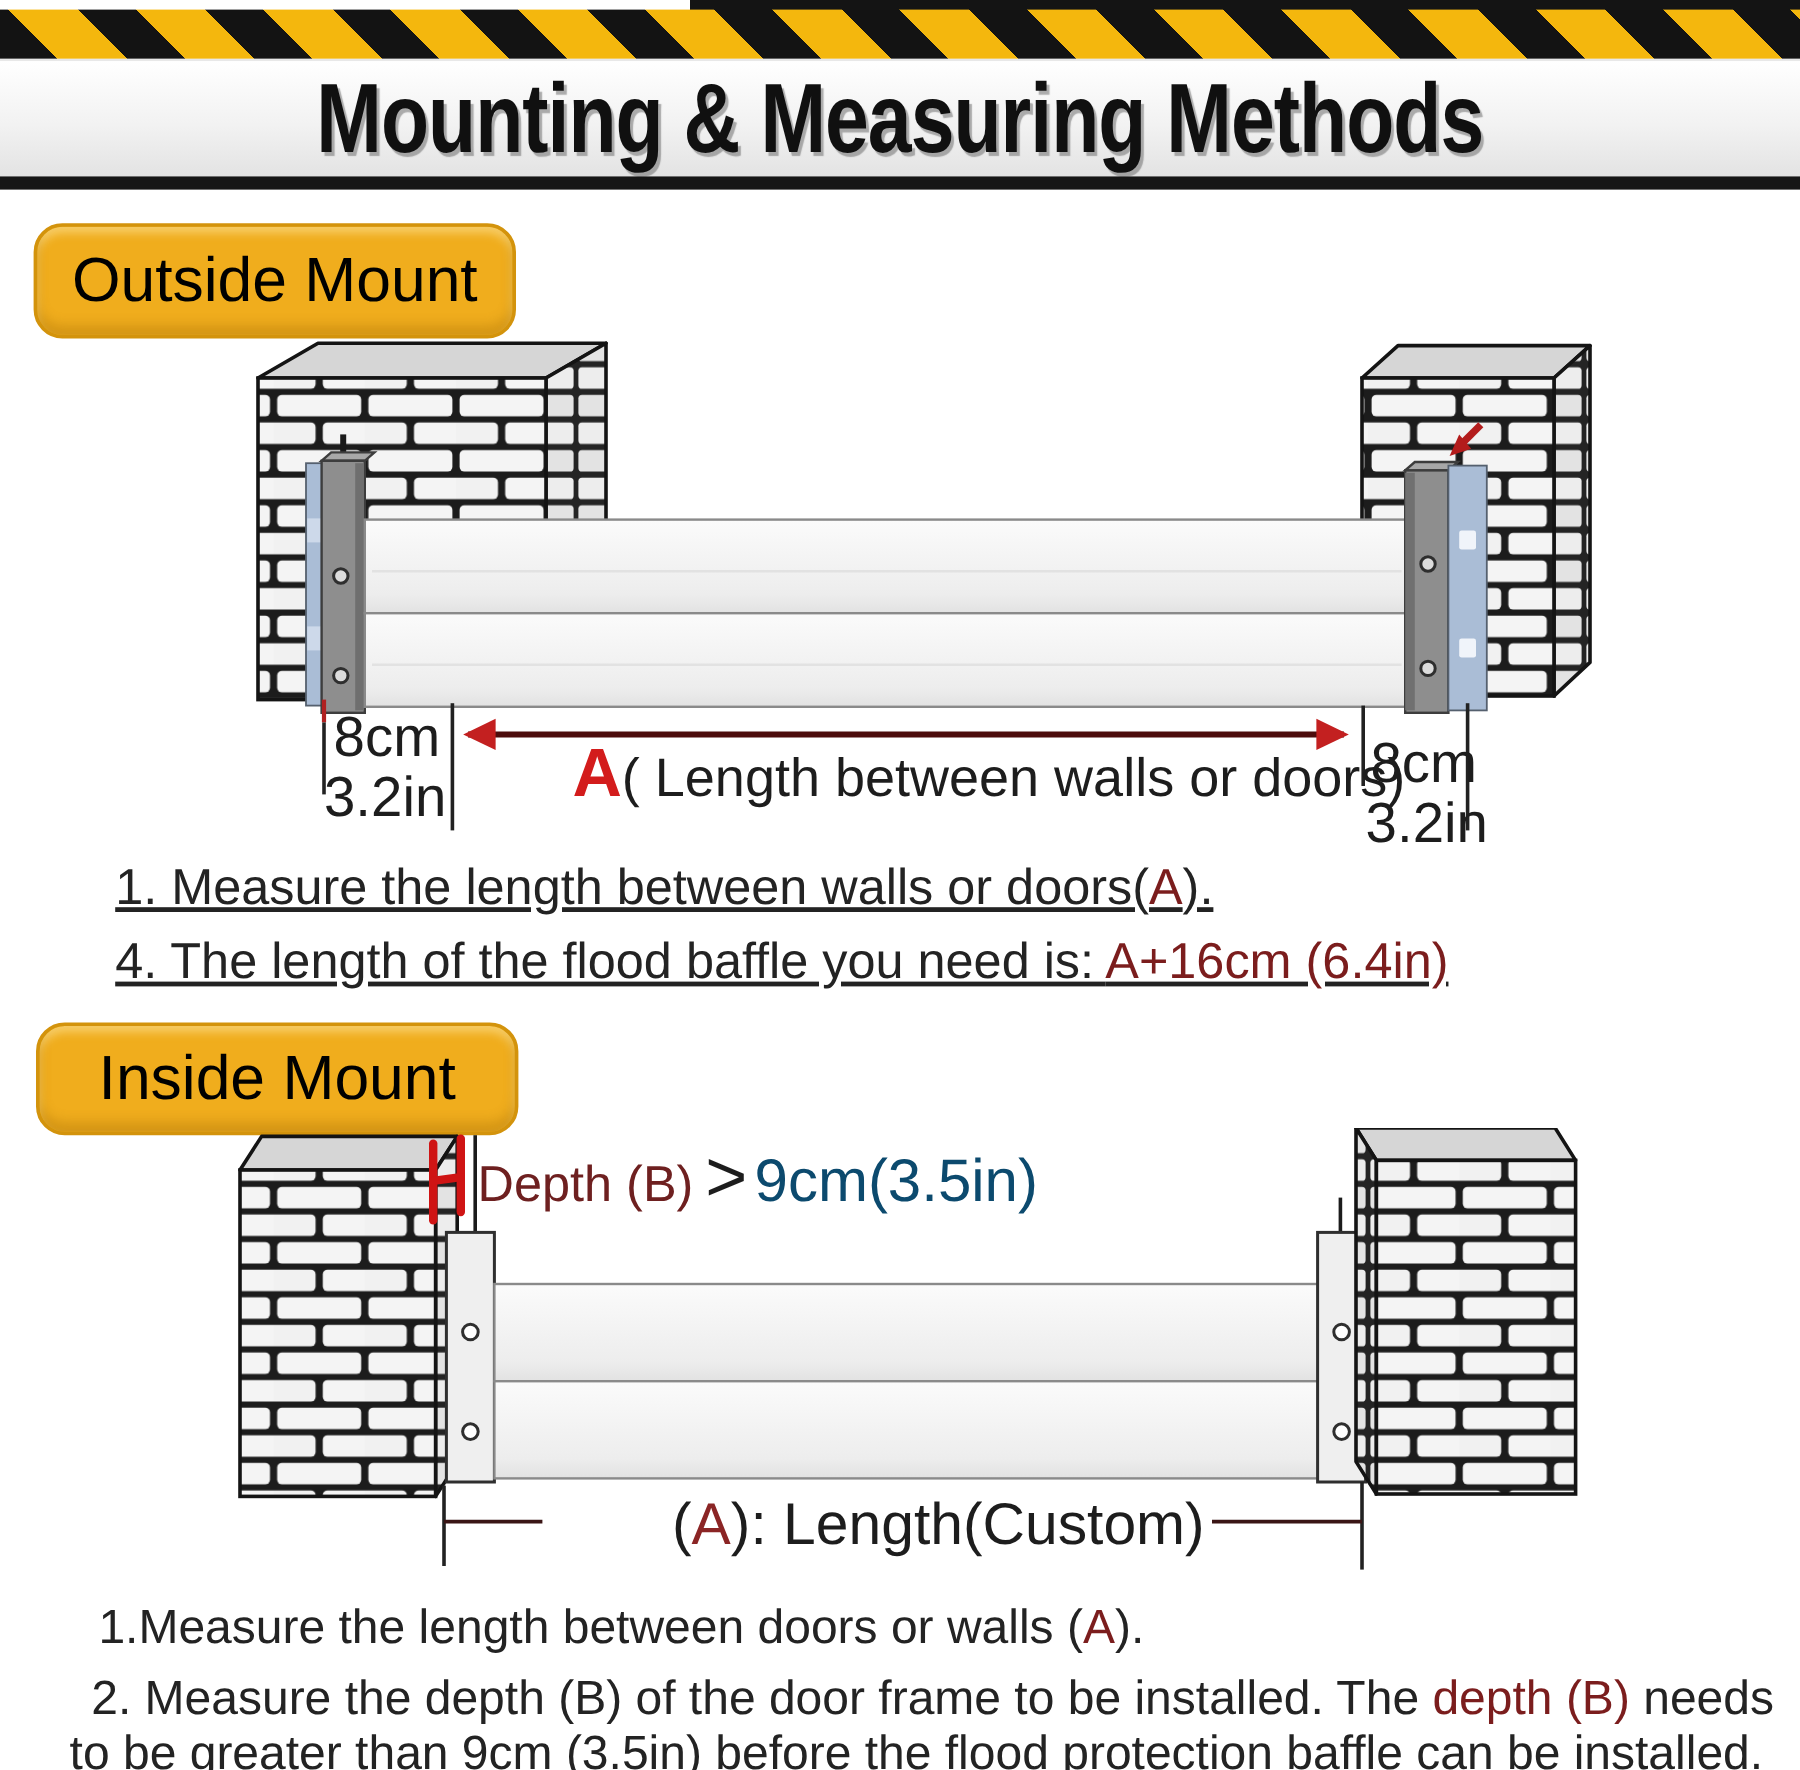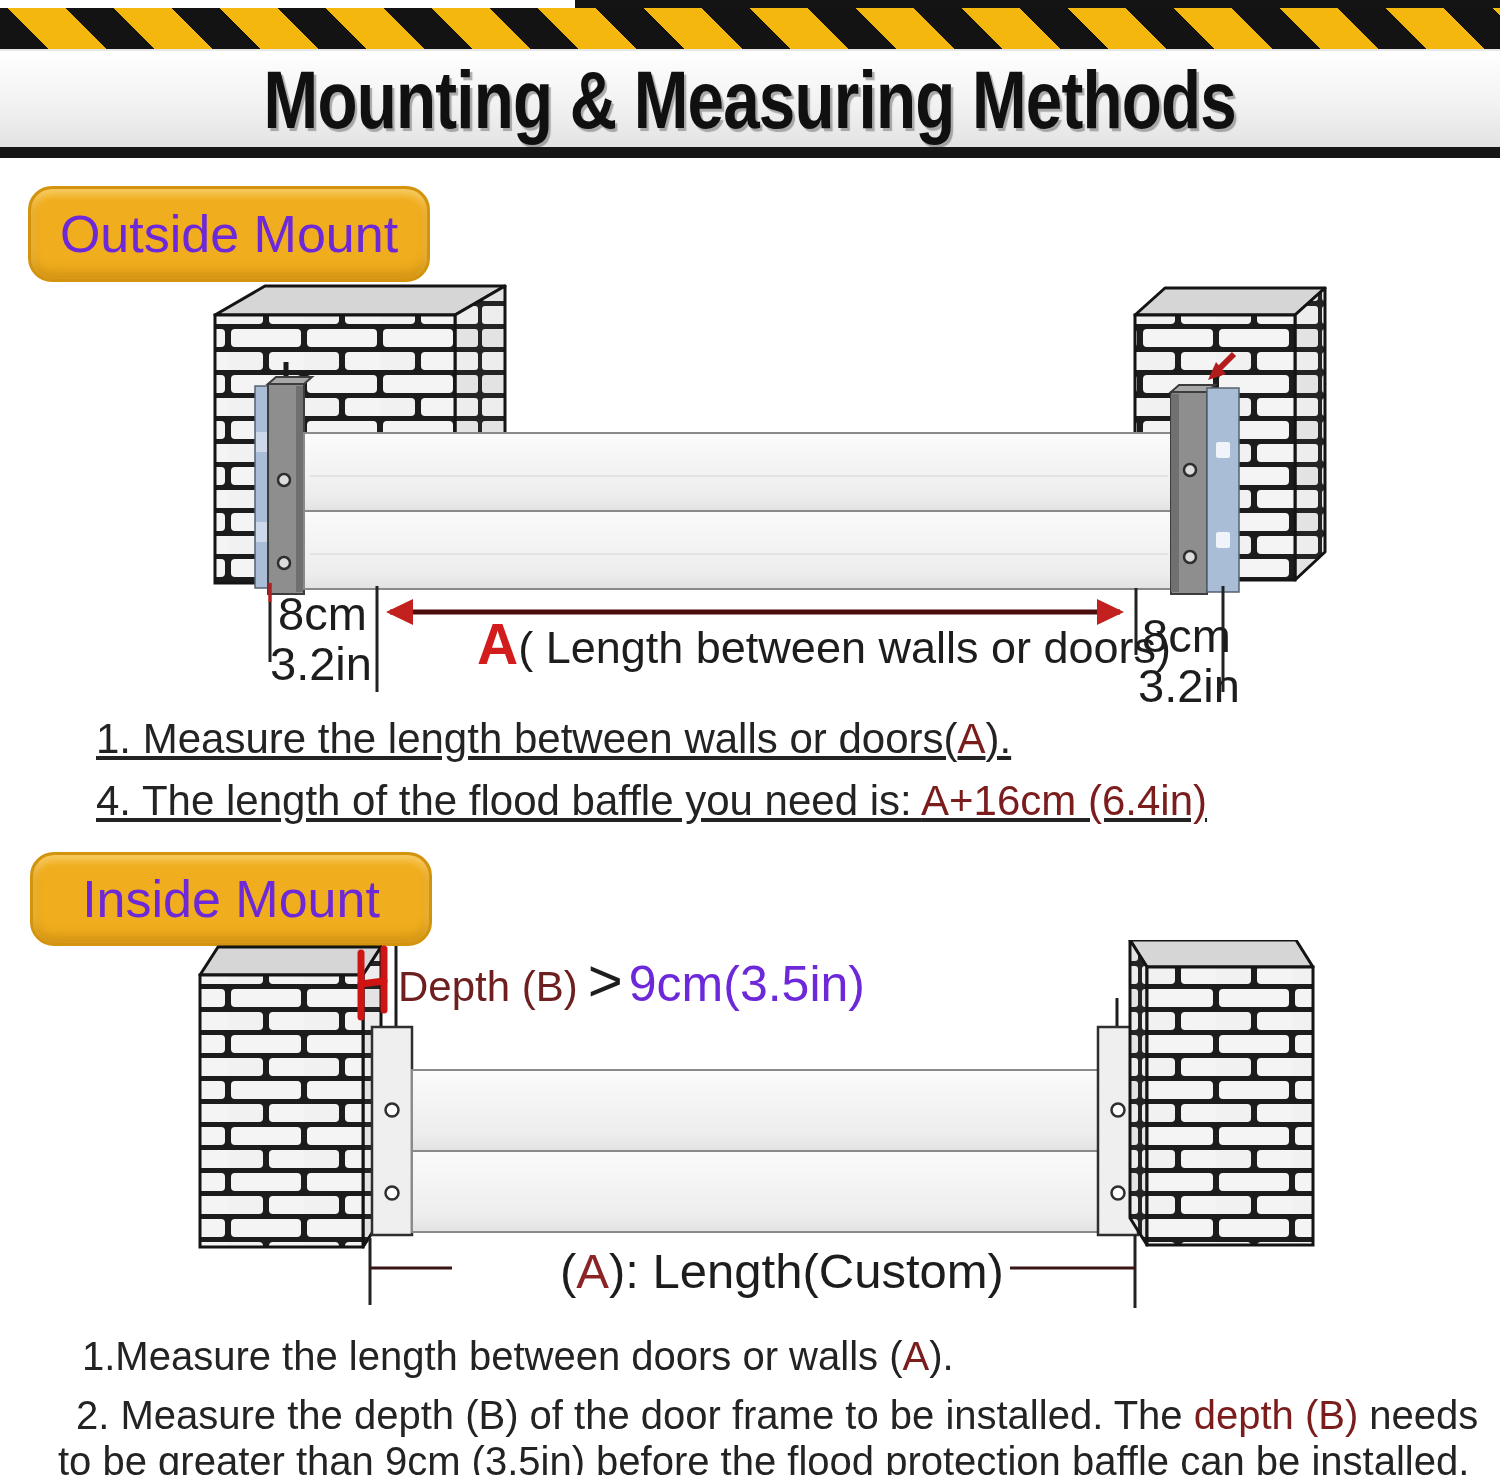--- a/index.html
+++ b/index.html
@@ -26,39 +26,39 @@
     text-shadow:3px 3px 1px rgba(110,110,110,0.55);
   }
   .header-bar { position:absolute; top:147px; left:0; width:100%; height:11px; background:#161616; }
 
   
   .badge {
     position:absolute; width:396px; background:#f0ad1d; border:3px solid #d3930c;
     border-radius:24px; display:flex; align-items:center; justify-content:center;
     box-shadow:inset 0 -8px 10px rgba(150,95,0,0.30), inset 0 5px 8px rgba(255,235,170,0.55);
   }
-  .badge span { font-size:52px; color:#6d28d9; }
+  .badge span { font-size:52px; color:#000000; }
   .badge-outside { left:28px; top:186px; height:90px; }
   .badge-inside  { left:30px; top:852px; height:88px; }
 
   
   svg.diagram { position:absolute; left:0; width:1500px; }
   #d1 { top:280px; height:430px; }
   #d2 { top:940px; height:375px; }
 
   
   .dim-text { position:absolute; font-size:47px; color:#1d1d1d; line-height:1; z-index:5; white-space:nowrap; }
   .a-label { position:absolute; left:477px; top:616px; display:flex; align-items:flex-start; z-index:5; white-space:nowrap; }
   .a-label .big-a { font-size:57px; font-weight:bold; color:#d31c1c; line-height:1; }
   .a-label .caption { font-size:45px; color:#1d1d1d; line-height:1; margin-top:9px; }
 
   .depth-label { position:absolute; left:398px; top:946px; display:flex; align-items:baseline; z-index:5; white-space:nowrap; }
   .depth-label .d-name { font-size:42px; color:#6e2020; }
   .depth-label .d-gt   { font-size:60px; color:#1d1d1d; margin:0 6px 0 10px; font-weight:400; }
-  .depth-label .d-val  { font-size:50px; color:#6d28d9; }
+  .depth-label .d-val  { font-size:50px; color:#0c4a6e; }
 
   .len-label { position:absolute; left:560px; top:1243px; font-size:49px; color:#1d1d1d; z-index:5; white-space:nowrap; }
   .len-label .red-a { color:#8b2525; }
 
   
   .steps-outside { position:absolute; left:96px; top:714px; font-size:42px; color:#232323; line-height:1.18; z-index:5;text-decoration:underline; }
   .steps-outside .step + .step { margin-top:12px; }
   .red { color:#7b1d1d; }
 
   .bottom-step1 { position:absolute; left:82px; top:1334px; font-size:40px; color:#232323; z-index:5; white-space:nowrap; }

